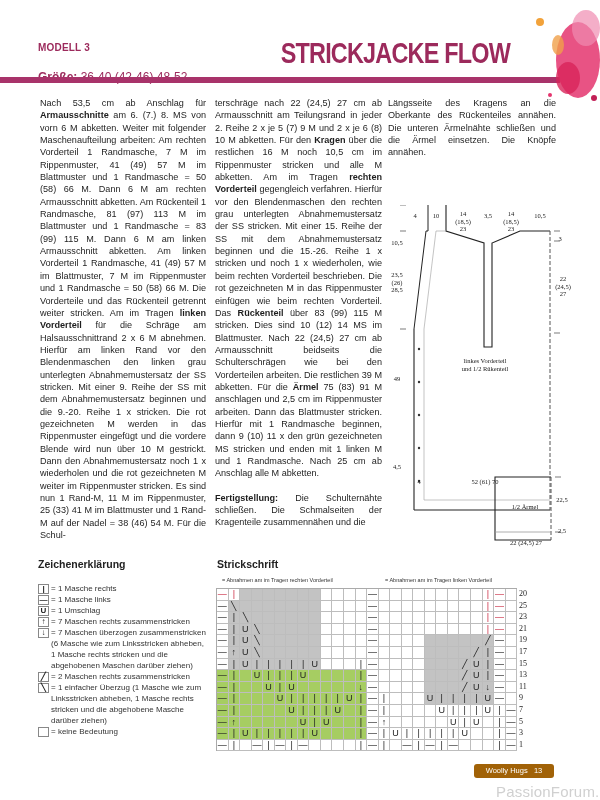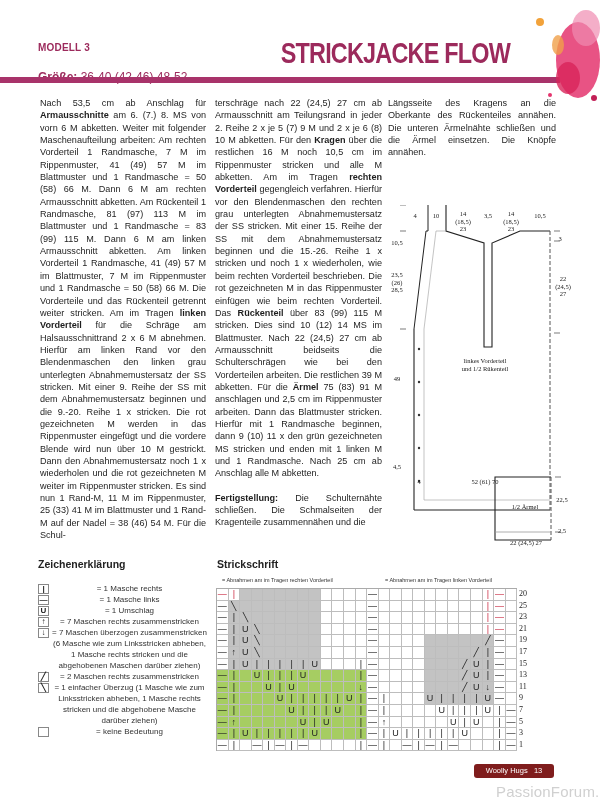--- a/index.html
+++ b/index.html
@@ -22,35 +22,35 @@
   .col b { font-weight: bold; }
 
   .schema { position: absolute; left: 390px; top: 205px; width: 180px; height: 350px; font-family: "Liberation Serif", serif; font-size: 6.5px; color: #222; }
   .schema svg { position: absolute; left: 0; top: 0; }
   .lbl { position: absolute; text-align: center; line-height: 7.5px; }
 
   .legend { position: absolute; left: 38px; top: 558px; width: 170px; }
   .legend h3 { font-size: 10.5px; font-weight: bold; color: #222; margin-bottom: 13px; }
   .legend-row { display: flex; align-items: flex-start; font-size: 8px; line-height: 11px; color: #333; }
   .sym { width: 11px; height: 10px; border: 1px solid #888; margin-right: 2px; margin-top: 1px; flex: none; display: flex; align-items: center; justify-content: center; font-size: 8px; line-height: 8px; color: #222; font-weight: bold; }
-  .legend-text { flex: 1; text-align: center; }
+  .legend-text { flex: 1; }
 
   .chart-title { position: absolute; left: 217px; top: 558px; font-size: 10.5px; font-weight: bold; color: #222; }
   .chart-note { position: absolute; top: 577px; font-size: 5.5px; color: #333; }
   .note-left { left: 222px; }
   .note-right { left: 385px; }
   .grid { position: absolute; left: 216px; top: 588px; display: grid; grid-template-columns: repeat(26, 11.55px); grid-auto-rows: 11.6px; border-left: 1px solid #aaa; border-top: 1px solid #aaa; }
   .cell { border-right: 1px solid #bdbdbd; border-bottom: 1px solid #bdbdbd; font-size: 9px; line-height: 10.6px; text-align: center; color: #222; overflow: hidden; }
   .cell.g { background: #c3c3c3; }
   .cell.gr { background: #a6cd62; }
   .cell.r { color: #cc2e46; }
   .rownums { position: absolute; left: 519px; top: 588px; font-family: "Liberation Serif", serif; font-size: 8px; }
   .rownum { height: 11.6px; line-height: 11.6px; color: #222; }
 
-  .footer-pill { position: absolute; left: 474px; top: 764px; width: 80px; height: 14px; border-radius: 3px; background: #7f1d1d; color: #fff; font-size: 7.5px; line-height: 14px; text-align: center; }
+  .footer-pill { position: absolute; left: 474px; top: 764px; width: 80px; height: 14px; border-radius: 3px; background: #a16207; color: #fff; font-size: 7.5px; line-height: 14px; text-align: center; }
   .watermark { position: absolute; left: 496px; top: 783px; font-size: 15px; color: #d0d0d0; letter-spacing: 0.2px; }
 </style>
 </head>
 <body>
 
 <div class="header-left">
   <div class="modell">MODELL 3</div>
   <div class="groesse"><b>Größe:</b><span> 36-40 (42-46) 48-52</span></div>
 </div>
 <div class="title">STRICKJACKE FLOW</div>

